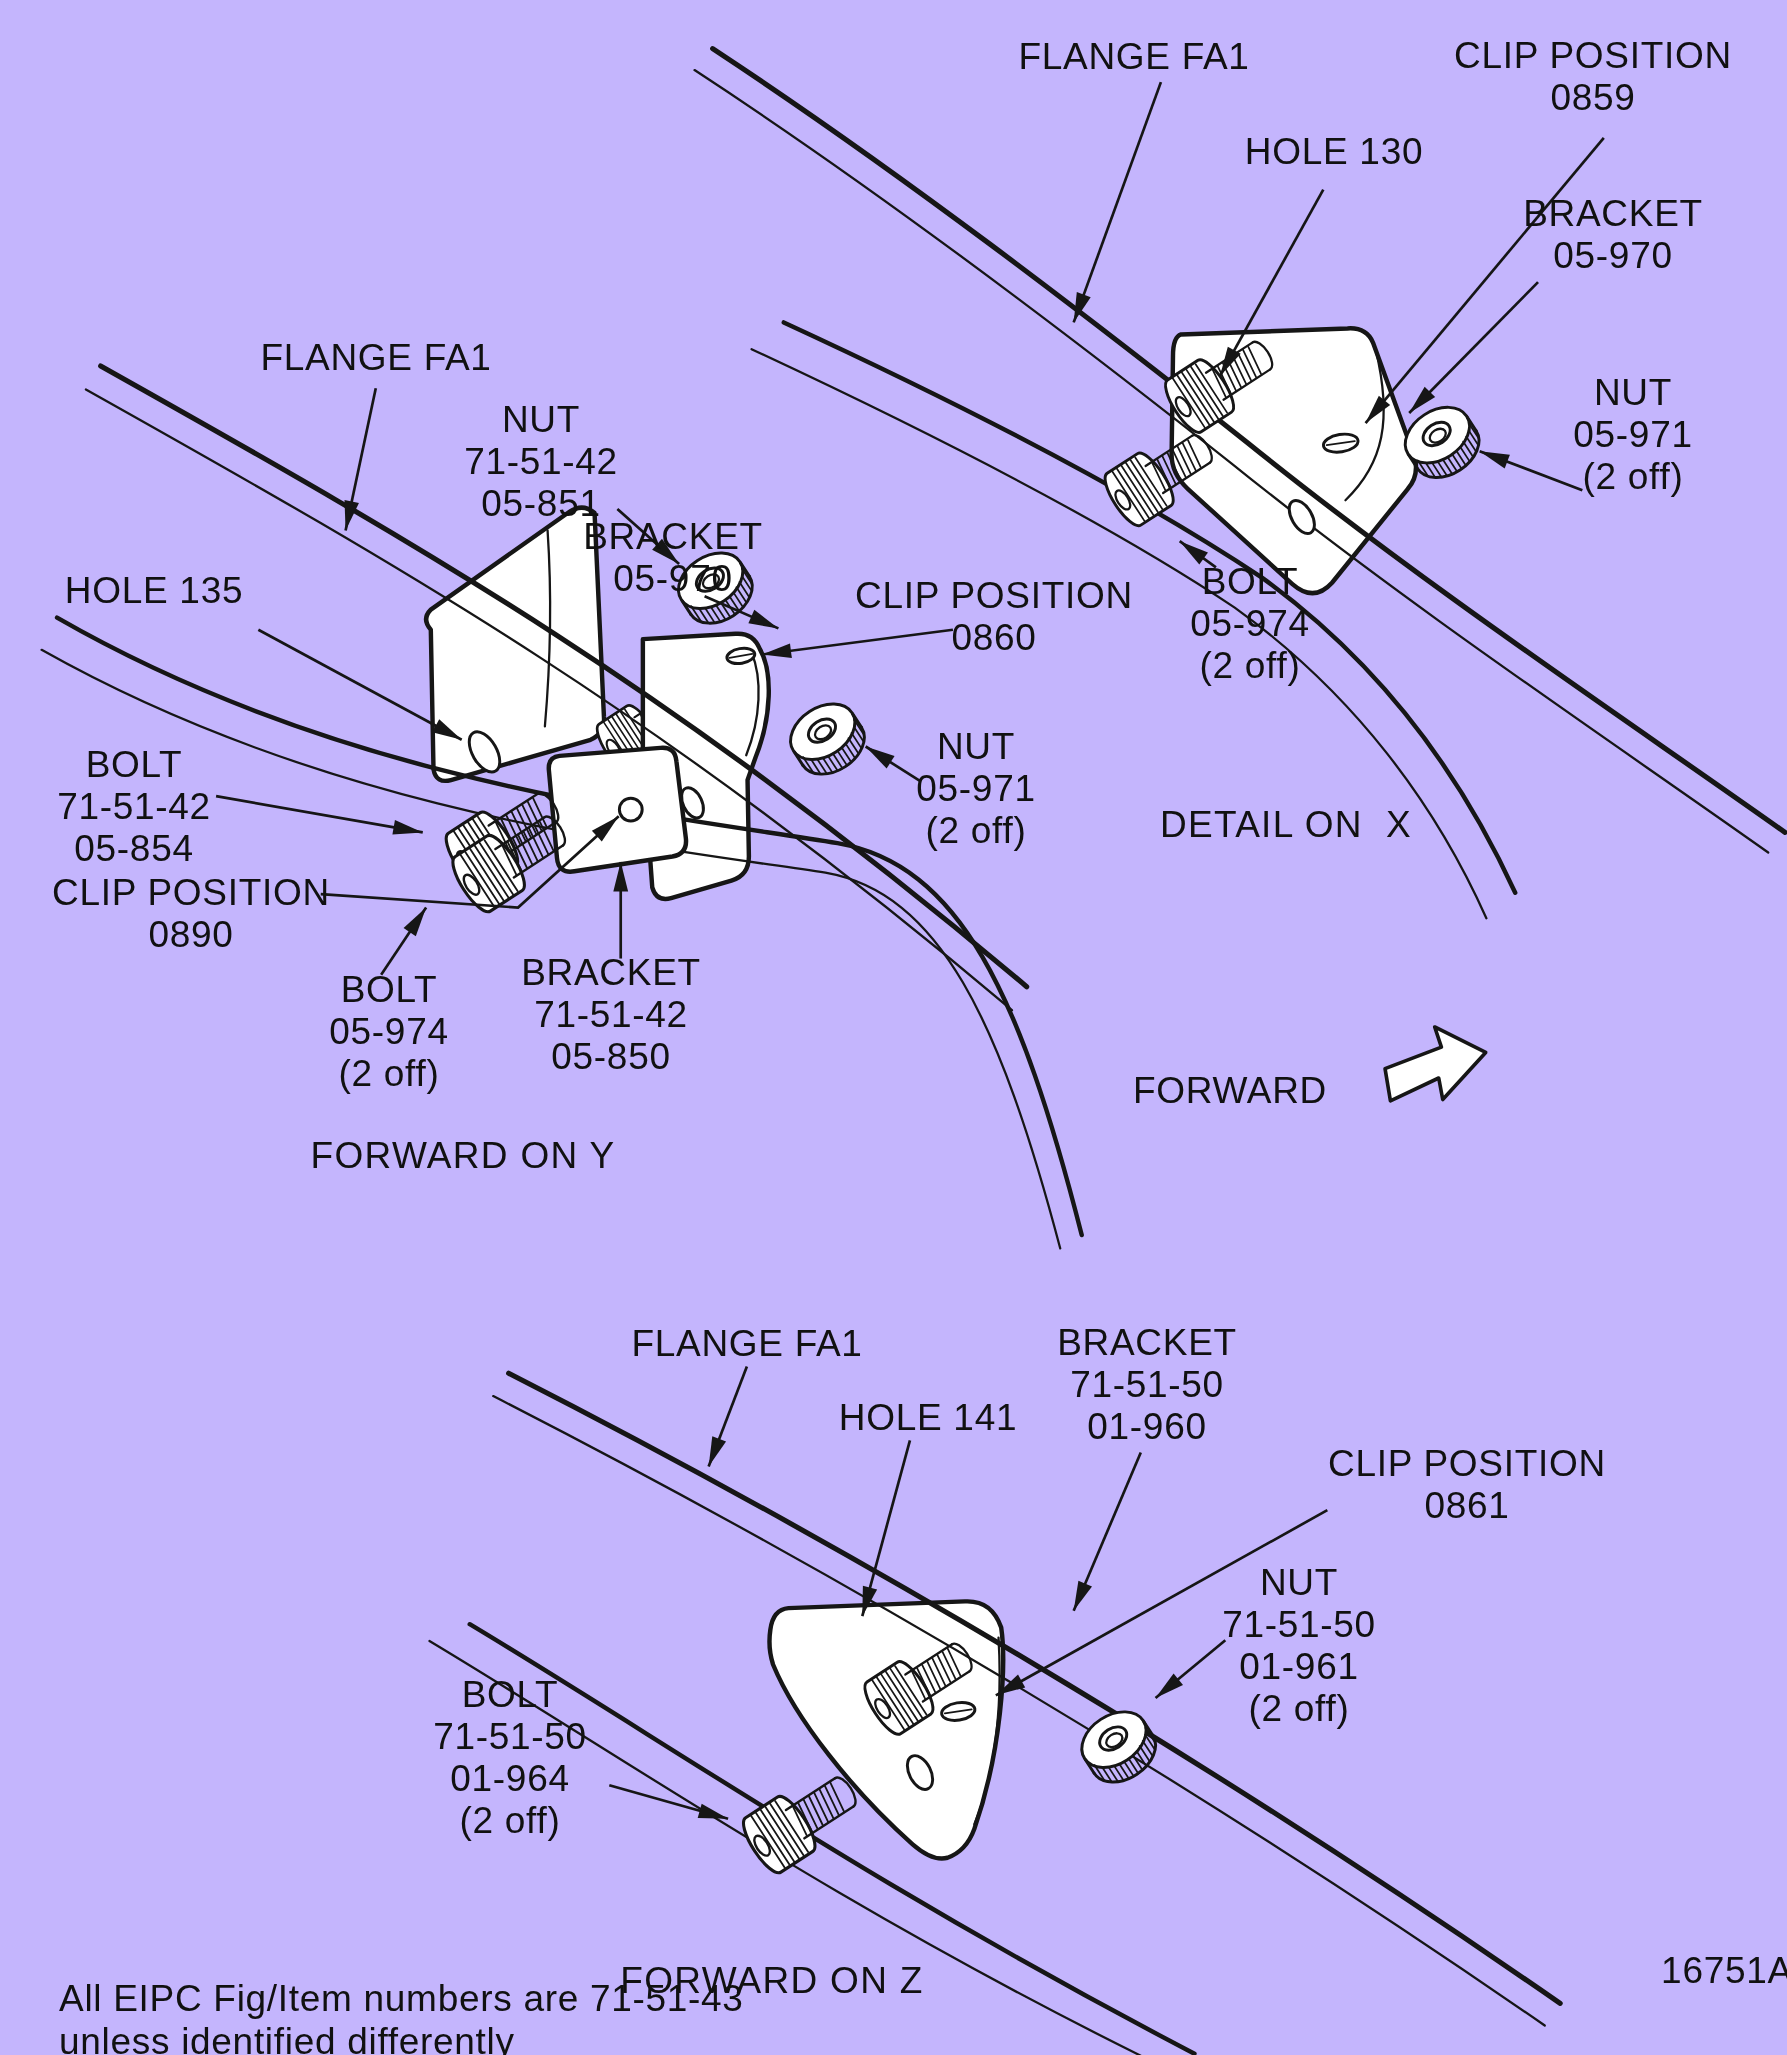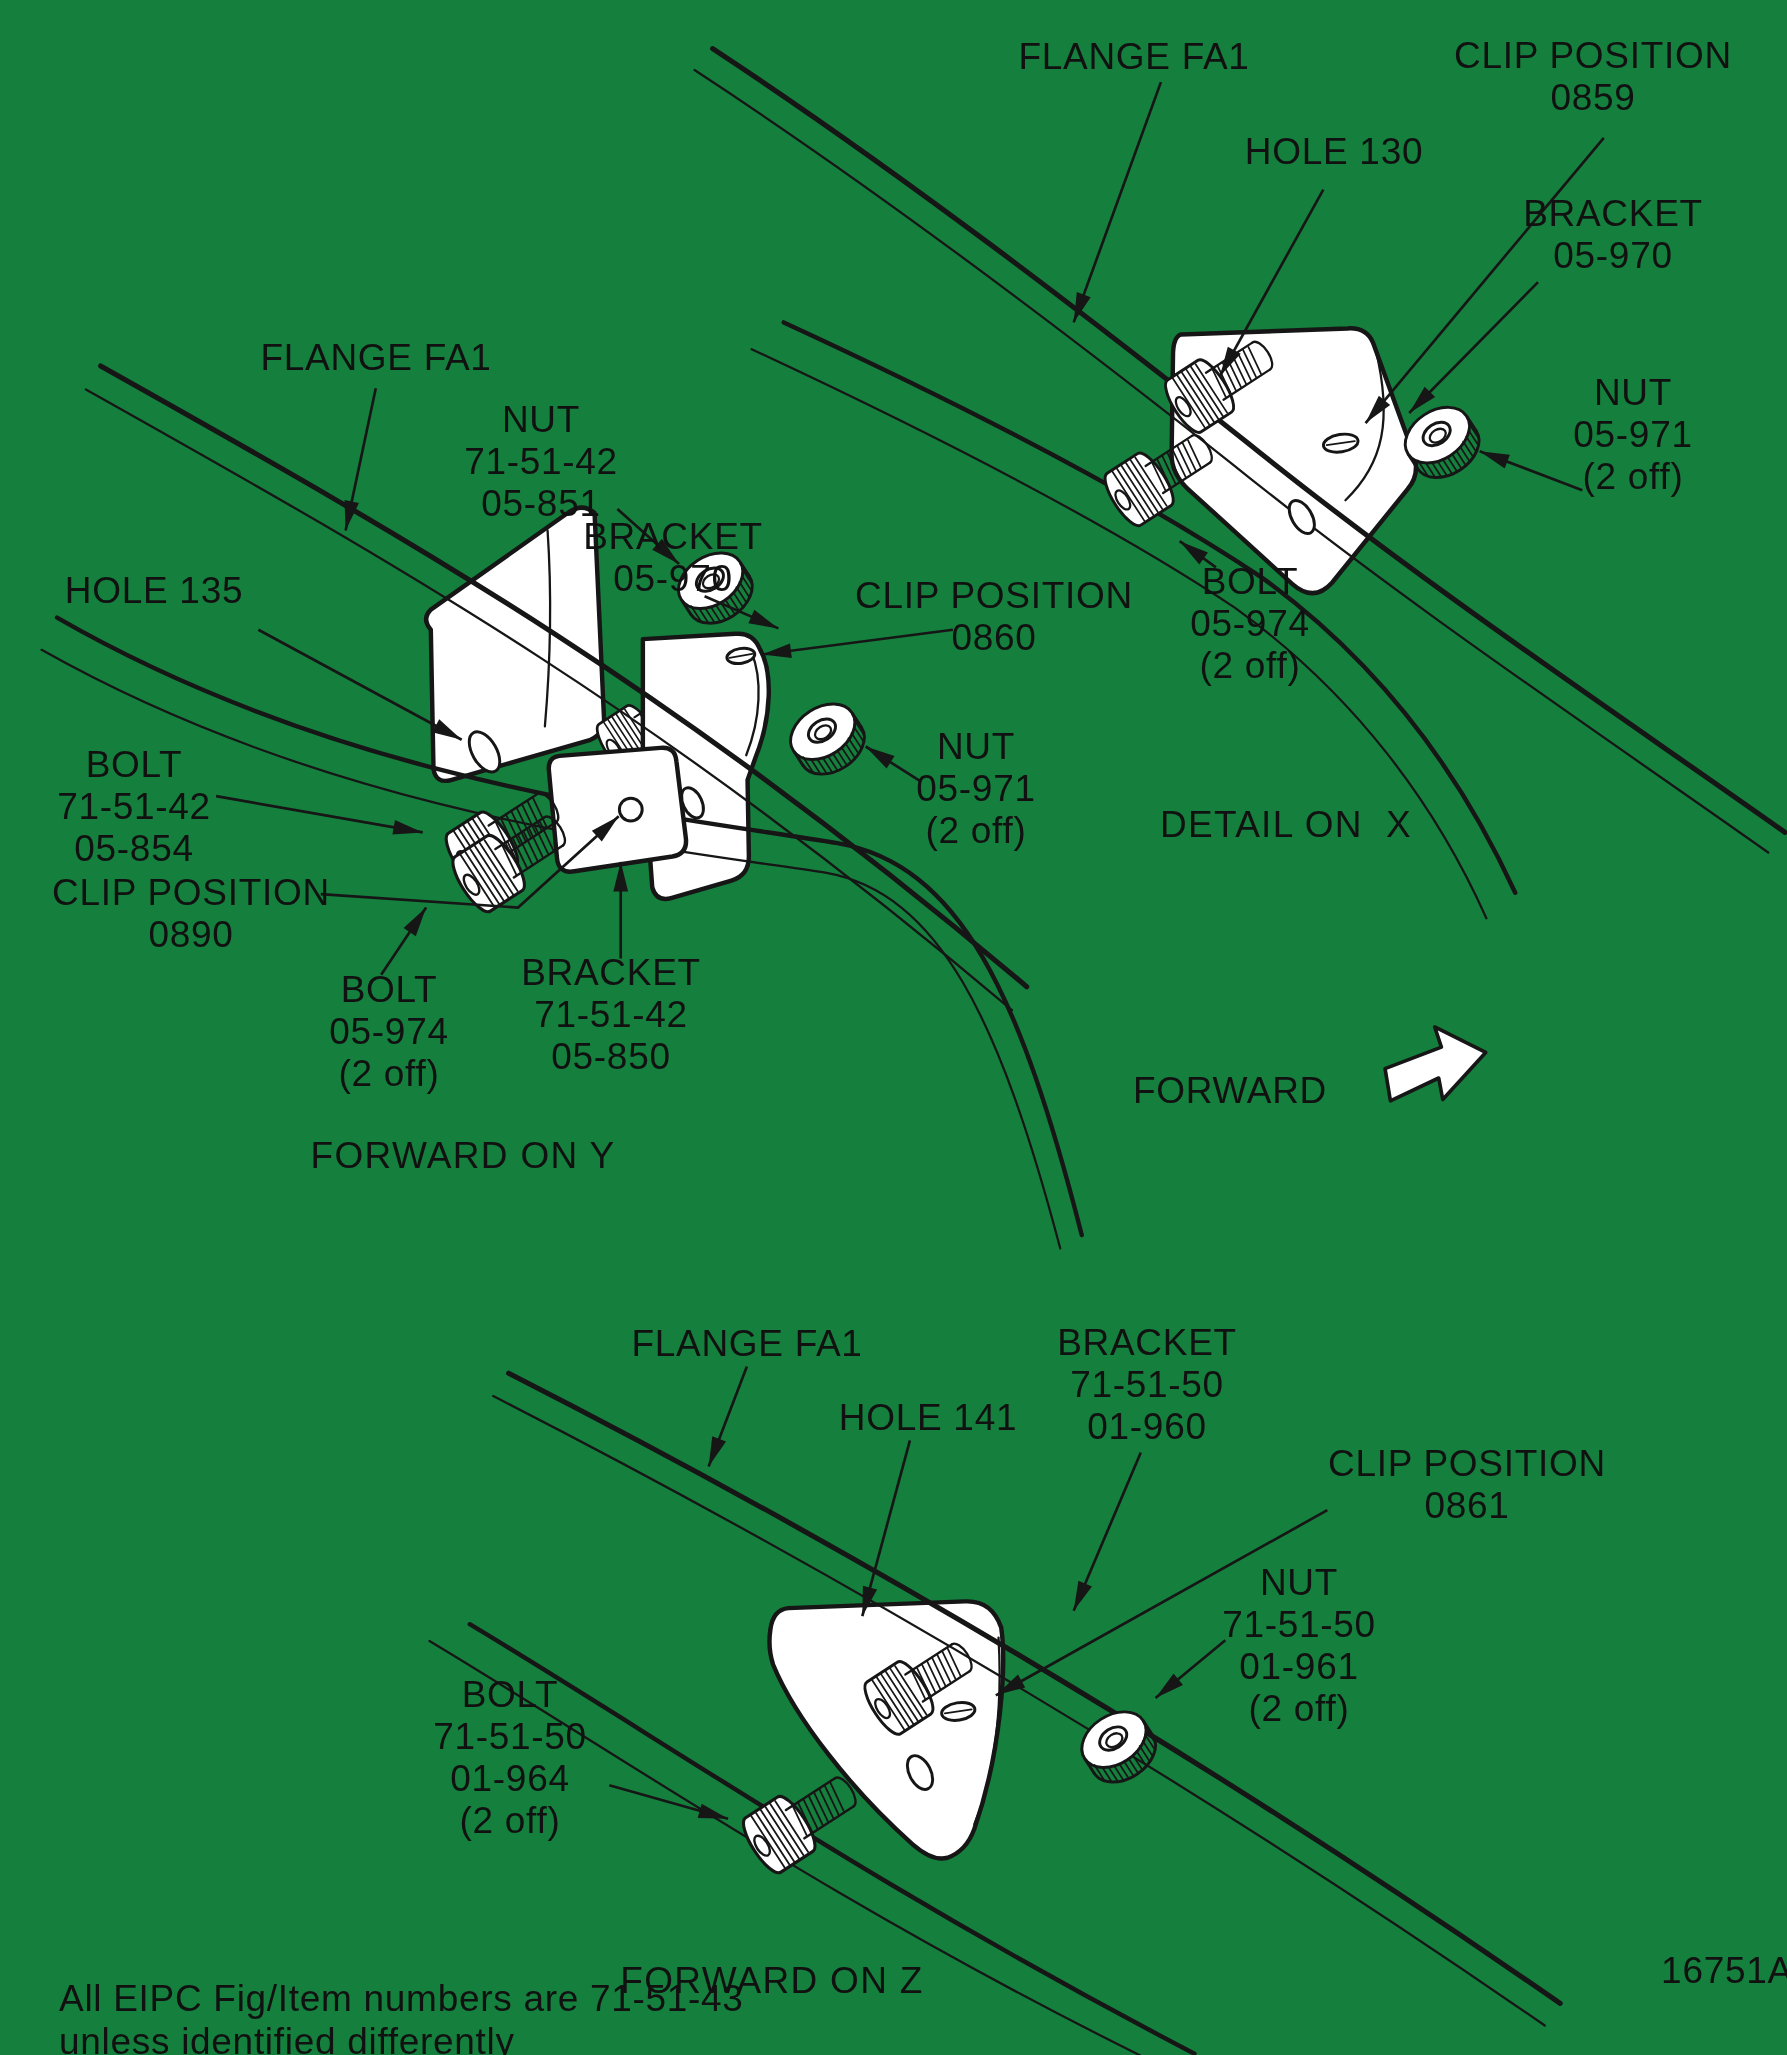--- a/index.html
+++ b/index.html
@@ -1,16 +1,16 @@
 <!DOCTYPE html>
 <html style="font-size:10.7px"><head>
 <meta charset="utf-8">
 <style>
   html,body{margin:0;padding:0;background:#fff;}
-  .page{position:relative;width:1787px;height:2056px;background:#15803d;overflow:hidden;
+  .page{position:relative;width:1787px;height:2056px;background:#c4b5fd;overflow:hidden;
         font-family:"Liberation Sans",sans-serif;color:#161616;}
   svg.art{position:absolute;left:0;top:0;}
   .s{stroke:#161616;fill:none;stroke-linecap:round;stroke-linejoin:round;}
   .w{fill:#ffffff;}
   .w2{stroke-width:2.6;} .w3{stroke-width:3.4;} .w4{stroke-width:4.4;}
   .w5{stroke-width:5.4;} .w6{stroke-width:6.6;} .w7{stroke-width:7.6;}
   .lead{stroke:#161616;stroke-width:4;fill:none;}
   .lbl{position:absolute;transform:translate(-50%,-50%);text-align:center;
        font-size:37px;line-height:42px;letter-spacing:0.7px;white-space:pre;color:#111;}
   .lbl.title{letter-spacing:1.3px;margin-top:36px;}

